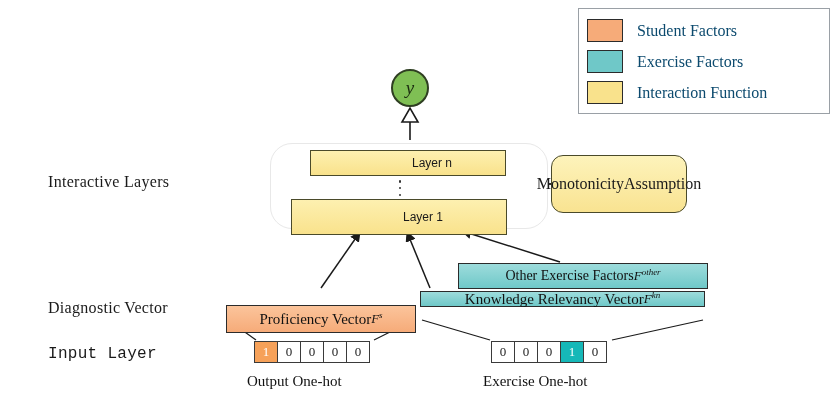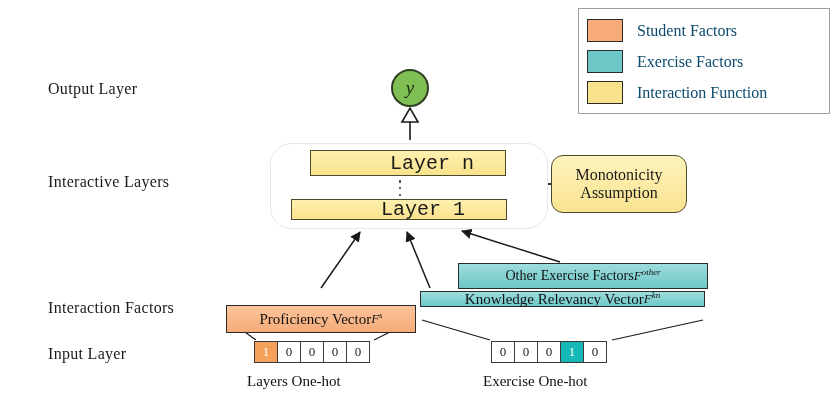--- a/index.html
+++ b/index.html
@@ -106,36 +106,36 @@
     box-sizing: border-box;
   }
   .layer-box {
     position: absolute;
     background: linear-gradient(180deg, #fdf0b0 0%, #f9e28c 100%);
     border: 1.5px solid #4a4a2a;
     box-sizing: border-box;
     display: flex;
     align-items: center;
     justify-content: center;
-    font-family: Liberation Mono, monospace;
-    font-size: 20px;
+    font-family: Liberation Sans, sans-serif;
+    font-size: 12px;
     color: #1a1a1a;
     padding-left: 48px;
   }
   #layer-n {
     left: 310px;
     top: 150px;
     width: 196px;
     height: 26px;
   }
   #layer-1 {
     left: 291px;
     top: 199px;
     width: 216px;
-    height: 21px;
+    height: 36px;
   }
   #layer-dots {
     position: absolute;
     left: 395px;
     top: 180px;
     width: 10px;
     height: 16px;
     display: flex;
     flex-direction: column;
     align-items: center;
@@ -154,21 +154,21 @@
     position: absolute;
     left: 551px;
     top: 155px;
     width: 136px;
     height: 58px;
     border: 1.5px solid #4a4a2a;
     border-radius: 12px;
     background: linear-gradient(180deg, #fdf3bb 0%, #f9e391 100%);
     box-sizing: border-box;
     display: flex;
-    flex-direction: column;
+    flex-direction: row;
     align-items: center;
     justify-content: center;
     font-family: "Liberation Serif", "DejaVu Serif", serif;
     font-size: 16px;
     color: #1a1a1a;
     line-height: 1.15;
     text-align: center;
   }
 
   
@@ -285,27 +285,26 @@
       <line x1="228" y1="320" x2="256" y2="340"></line>
       <line x1="414" y1="320" x2="374" y2="340"></line>
     </g>
 
     <g fill="none" stroke="#1a1a1a" stroke-width="1.2">
       <line x1="422" y1="320" x2="490" y2="340"></line>
       <line x1="703" y1="320" x2="612" y2="340"></line>
     </g>
   </svg>
 
-  <div class="row-label" style="left:48px; top:80px;">Output Layer</div>
 
   <div class="row-label" style="left:48px; top:173px;">Interactive Layers</div>
 
-  <div class="row-label" style="left:48px; top:299px;">Interaction Factors</div>
-
-  <div class="row-label" style="left:48px; top:345px;">Input Layer</div>
+  <div class="row-label" style="left:48px; top:299px;">Diagnostic Vector</div>
+
+  <div class="row-label" style="left:48px; top:345px;font-family:Liberation Mono, monospace;">Input Layer</div>
 
   <div id="legend">
     <div class="legend-row">
       <span class="legend-swatch" style="background:#F6AB79;"></span>
       <span class="legend-text">Student Factors</span>
     </div>
     <div class="legend-row">
       <span class="legend-swatch" style="background:#6FC8C8;"></span>
       <span class="legend-text">Exercise Factors</span>
     </div>
@@ -366,17 +365,17 @@
   </div>
 
   <div class="onehot" id="onehot-exercise">
     <span class="cell">0</span>
     <span class="cell">0</span>
     <span class="cell">0</span>
     <span class="cell hot-exercise">1</span>
     <span class="cell">0</span>
   </div>
 
-  <div class="caption" style="left:247px; top:373px;">Layers One-hot</div>
+  <div class="caption" style="left:247px; top:373px;">Output One-hot</div>
 
   <div class="caption" style="left:483px; top:373px;">Exercise One-hot</div>
 
 </div>
 
 </body></html>

